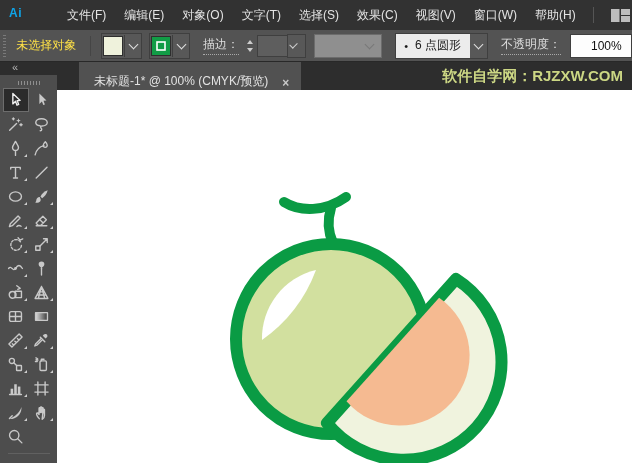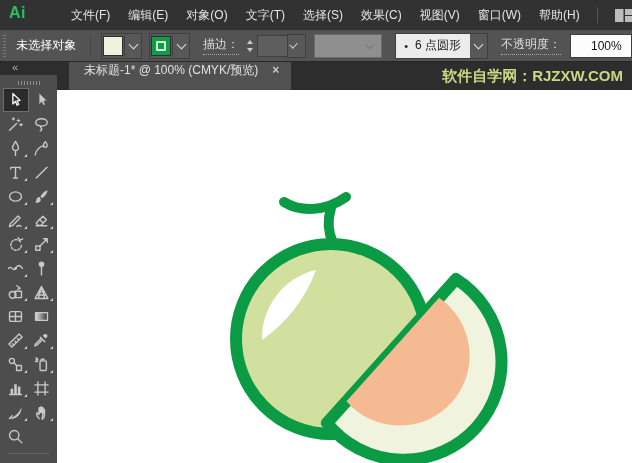--- a/index.html
+++ b/index.html
@@ -1,35 +1,35 @@
 <!DOCTYPE html>
 <html><head>
 <meta charset="utf-8">
 <style>
   html,body{margin:0;padding:0;background:#222}
   .app{position:relative;width:632px;height:463px;background:#323232;overflow:hidden;
        font-family:"Liberation Sans","DejaVu Sans",sans-serif;-webkit-font-smoothing:antialiased}
   
   .menubar{position:absolute;left:0;top:0;right:0;height:30px;background:#323232;
            display:flex;align-items:center;color:#e4e4e4;font-size:12px;white-space:nowrap}
-  .ailogo{color:#22c55e;font-weight:bold;font-size:16px;margin:0 11px 4px 9px;letter-spacing:.5px}
+  .ailogo{color:#0ea5e9;font-weight:bold;font-size:12px;margin:0 11px 4px 9px;letter-spacing:.5px}
   .homeicon{width:16px;height:15px;margin-right:9px}
   .vdiv{width:1px;height:16px;background:#555;margin:0 8px}
   .menu-item{padding:0 9px;cursor:default}
   .mright{margin-left:auto;display:flex;align-items:center}
   .wsicon{width:19px;height:13px;margin:0 5px 0 9px}
   .chev{display:inline-block;width:6px;height:6px;border-right:1.6px solid #cfcfcf;
         border-bottom:1.6px solid #cfcfcf;transform:rotate(45deg);margin:-3px 9px 0 3px}
   
   .controlbar{position:absolute;left:0;top:30px;right:0;height:31px;background:#535353;
               border-bottom:1px solid #282828;display:flex;align-items:center;
               color:#dedede;font-size:12px;white-space:nowrap}
   .cgrip{width:5px;height:22px;margin-left:3px;
          background:repeating-linear-gradient(0deg,#7a7a7a 0 1px,transparent 1px 3px)}
-  .status{margin:0 14px 0 10px;color:#ffffff}
+  .status{margin:0 14px 0 10px;color:#fde047}
   .vdiv2{width:1px;height:20px;background:#454545;margin-right:10px}
   .combo{display:flex;align-items:center;height:24px;border:1px solid #3f3f3f;
          background:#585858;margin-right:7px}
   .combo svg{display:block;margin:1px}
   .chevbtn{width:16px;height:22px;display:flex;align-items:center;justify-content:center;
            border-left:1px solid #3f3f3f}
   .chevbtn .chev{margin:-2px 0 0 0;border-color:#e0e0e0}
   .linklbl{border-bottom:1px dotted #a9a9a9;padding-bottom:1px;margin:0 4px 0 6px}
   .stepper{display:flex;flex-direction:column;align-items:center;margin:0 4px;gap:4px}
   .tri-up{width:0;height:0;border:3.5px solid transparent;border-bottom:4.5px solid #ccc;border-top:none}
@@ -58,21 +58,21 @@
   .tool.sel{background:#2b2b2b;box-shadow:inset 0 0 0 1px #6d6d6d}
   .tool.fly::after{content:"";position:absolute;right:2px;bottom:3px;width:0;height:0;
         border-left:3.5px solid transparent;border-bottom:3.5px solid #cdcdcd}
   .ti{width:17px;height:17px;stroke:#c9c9c9;fill:none;stroke-width:1.3;
       stroke-linecap:round;stroke-linejoin:round}
   .ti .f{fill:#c9c9c9;stroke:none}
   .tdiv{width:42px;height:1px;background:#616161;margin:5px auto 0}
   
   .tabrow{position:absolute;left:57px;top:62px;right:0;height:28px;background:#2d2d2d;
           display:flex;align-items:stretch;color:#e2e2e2;font-size:12px}
-  .tab{background:#515151;display:flex;align-items:center;padding:0 12px 12px 15px;margin-left:12px}
+  .tab{background:#515151;display:flex;align-items:flex-end;padding:0 12px 0 15px;margin-left:22px}
   .tabclose{margin-left:14px;color:#c9c9c9;font-size:12px;font-weight:bold}
   .brand{margin-left:auto;align-self:center;padding-right:9px;color:#ccd784;
          font-weight:bold;font-size:15px}
   
   .canvas{position:absolute;left:57px;top:90px;right:0;bottom:0;background:#ffffff}
   .art{position:absolute;left:0;top:0;width:100%;height:100%}
 </style>
 </head>
 <body>
 

